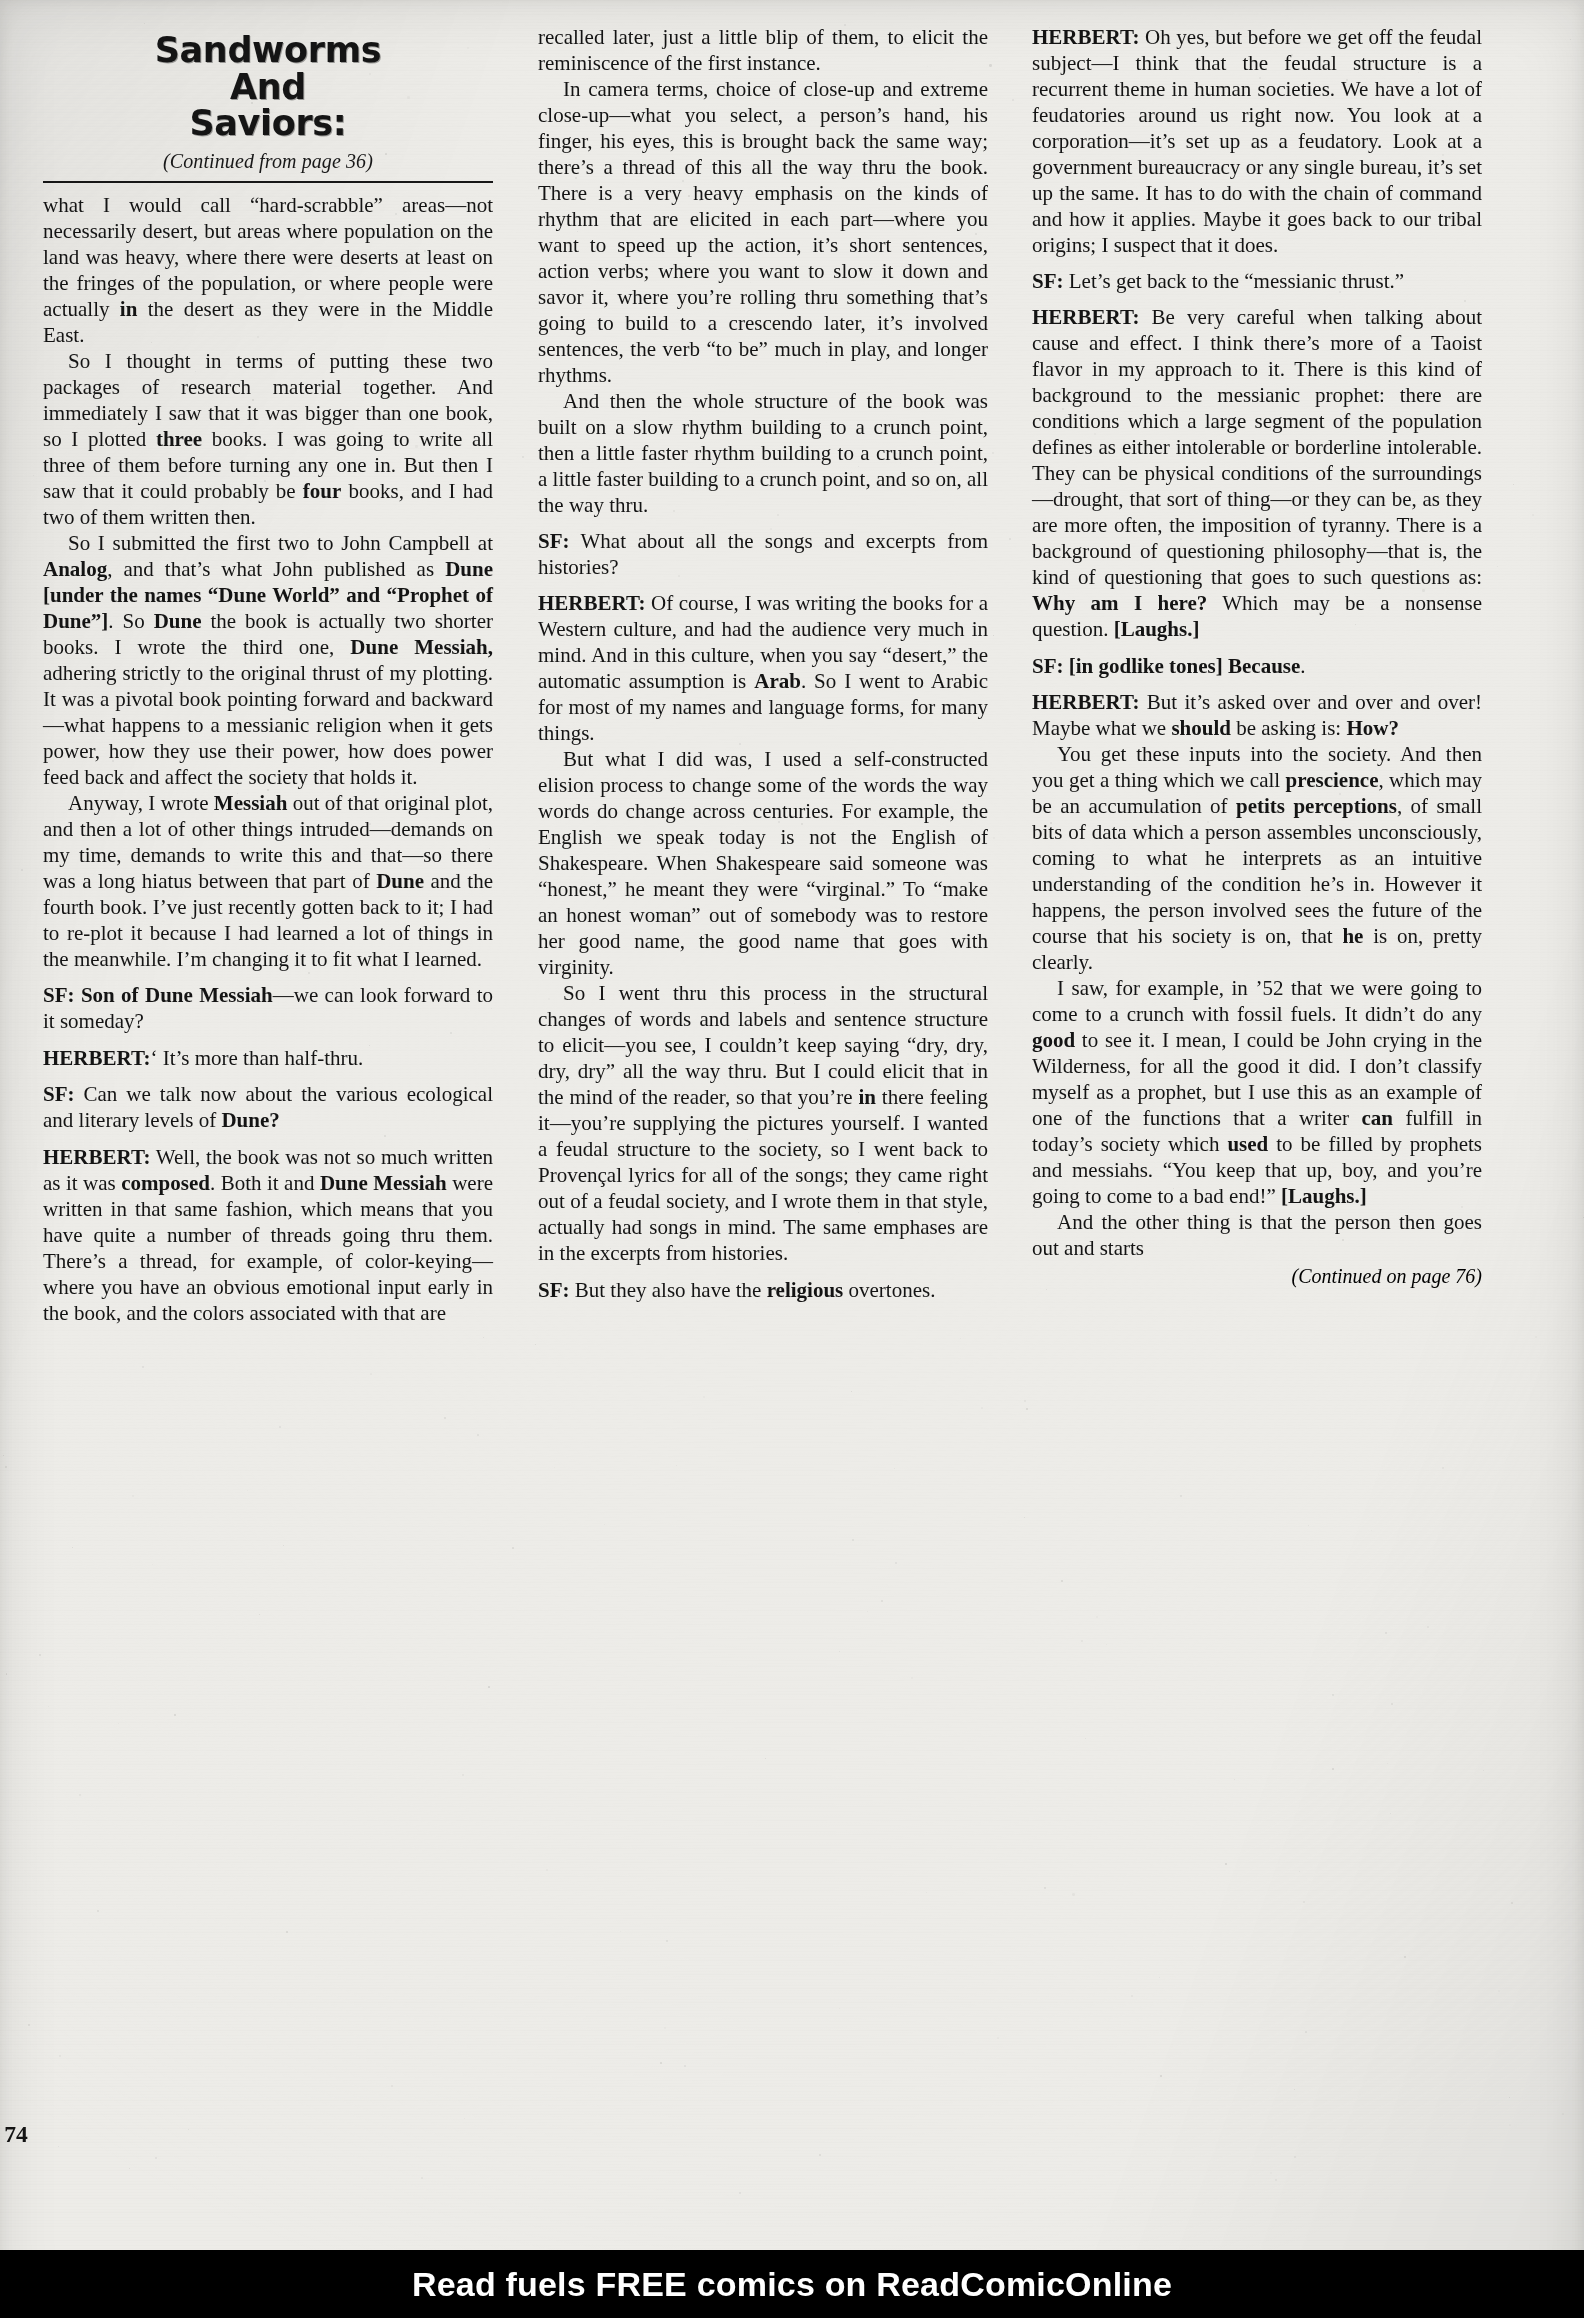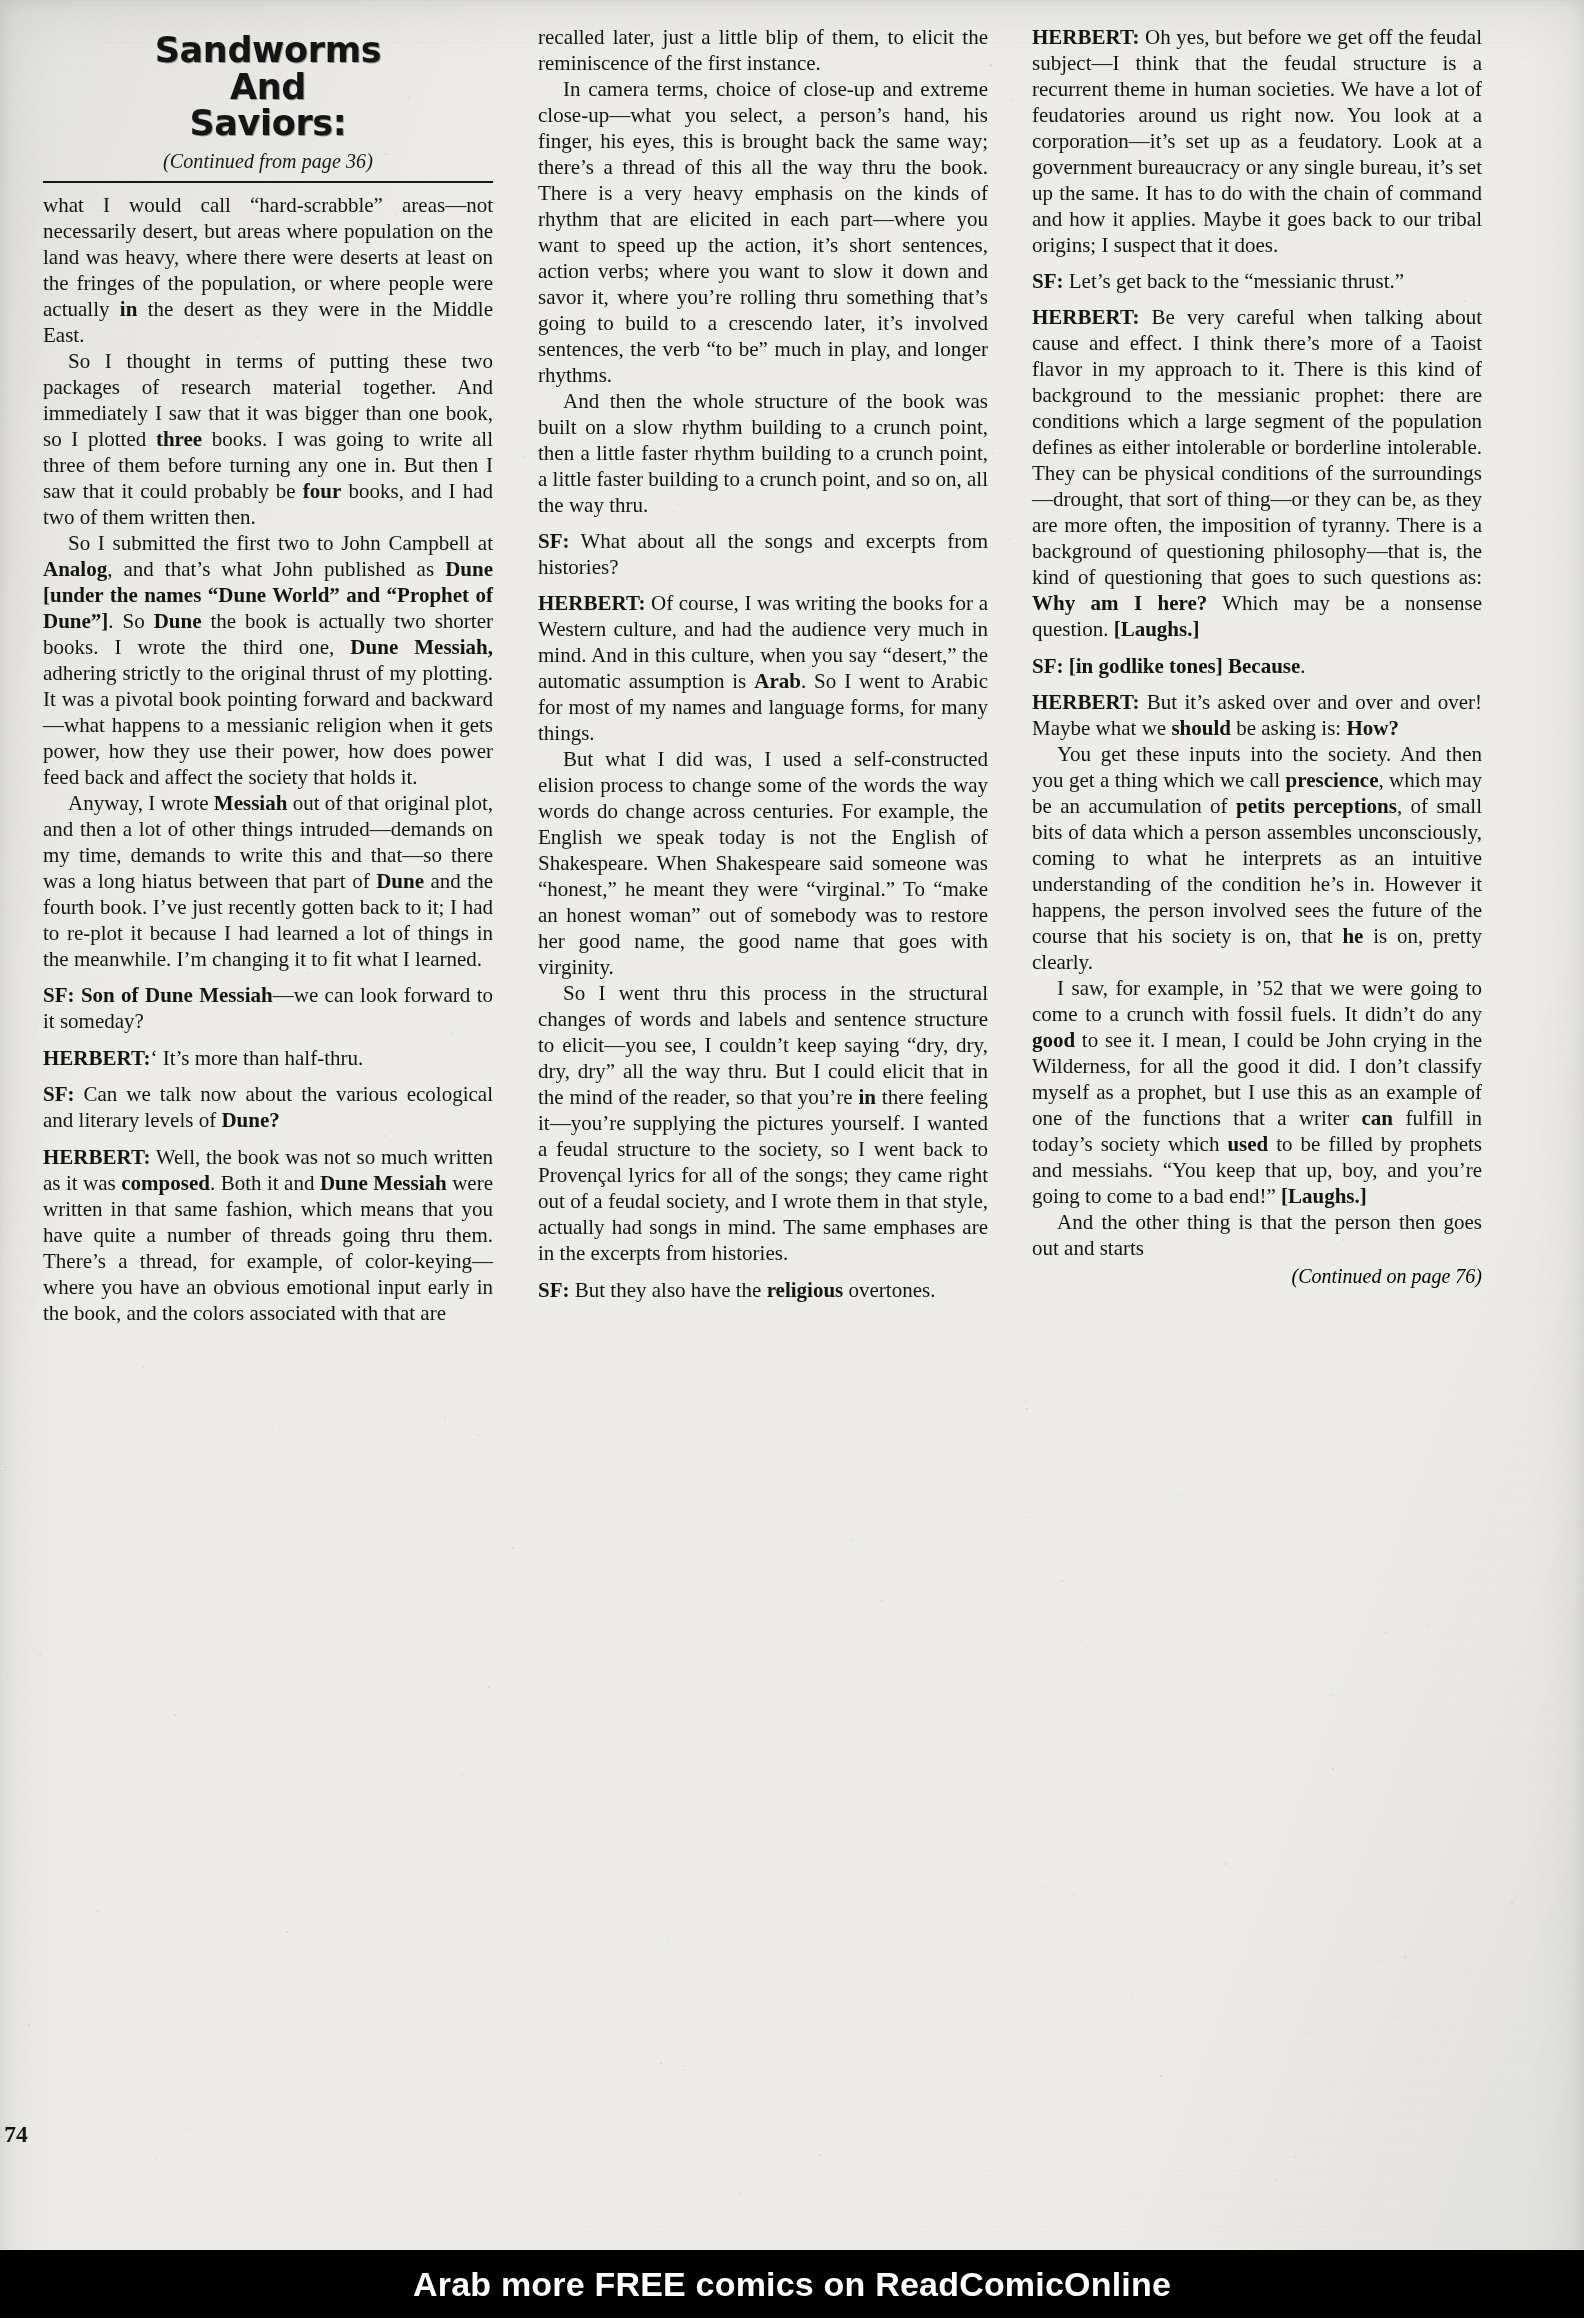--- a/index.html
+++ b/index.html
@@ -218,21 +218,21 @@
 
     </div>
 
     <div class="page-number">74</div>
   </div>
 
   <div class="paper-grain"></div>
   <div class="edge-shade"></div>
 
   <div class="footer-banner">
-    <span class="footer-text">Arab more FREE comics on ReadComicOnline</span>
+    <span class="footer-text">Read fuels FREE comics on ReadComicOnline</span>
   </div>
 
 <div class="speck" style="width: 2.4px; height: 2.4px; left: 1094px; top: 433px; opacity: 0.16;"></div>
     <div class="speck" style="width: 2.1px; height: 2.1px; left: 369px; top: 823px; opacity: 0.27;"></div>
     <div class="speck" style="width: 1.7px; height: 1.7px; left: 1180px; top: 538px; opacity: 0.21;"></div>
     <div class="speck" style="width: 1.8px; height: 1.8px; left: 975px; top: 233px; opacity: 0.34;"></div>
     <div class="speck" style="width: 1.1px; height: 1.1px; left: 72px; top: 1547px; opacity: 0.42;"></div>
     <div class="speck" style="width: 1.6px; height: 1.6px; left: 1050px; top: 822px; opacity: 0.39;"></div>
     <div class="speck" style="width: 2.2px; height: 2.2px; left: 821px; top: 34px; opacity: 0.36;"></div>
     <div class="speck" style="width: 2.3px; height: 2.3px; left: 1305px; top: 2031px; opacity: 0.33;"></div>

